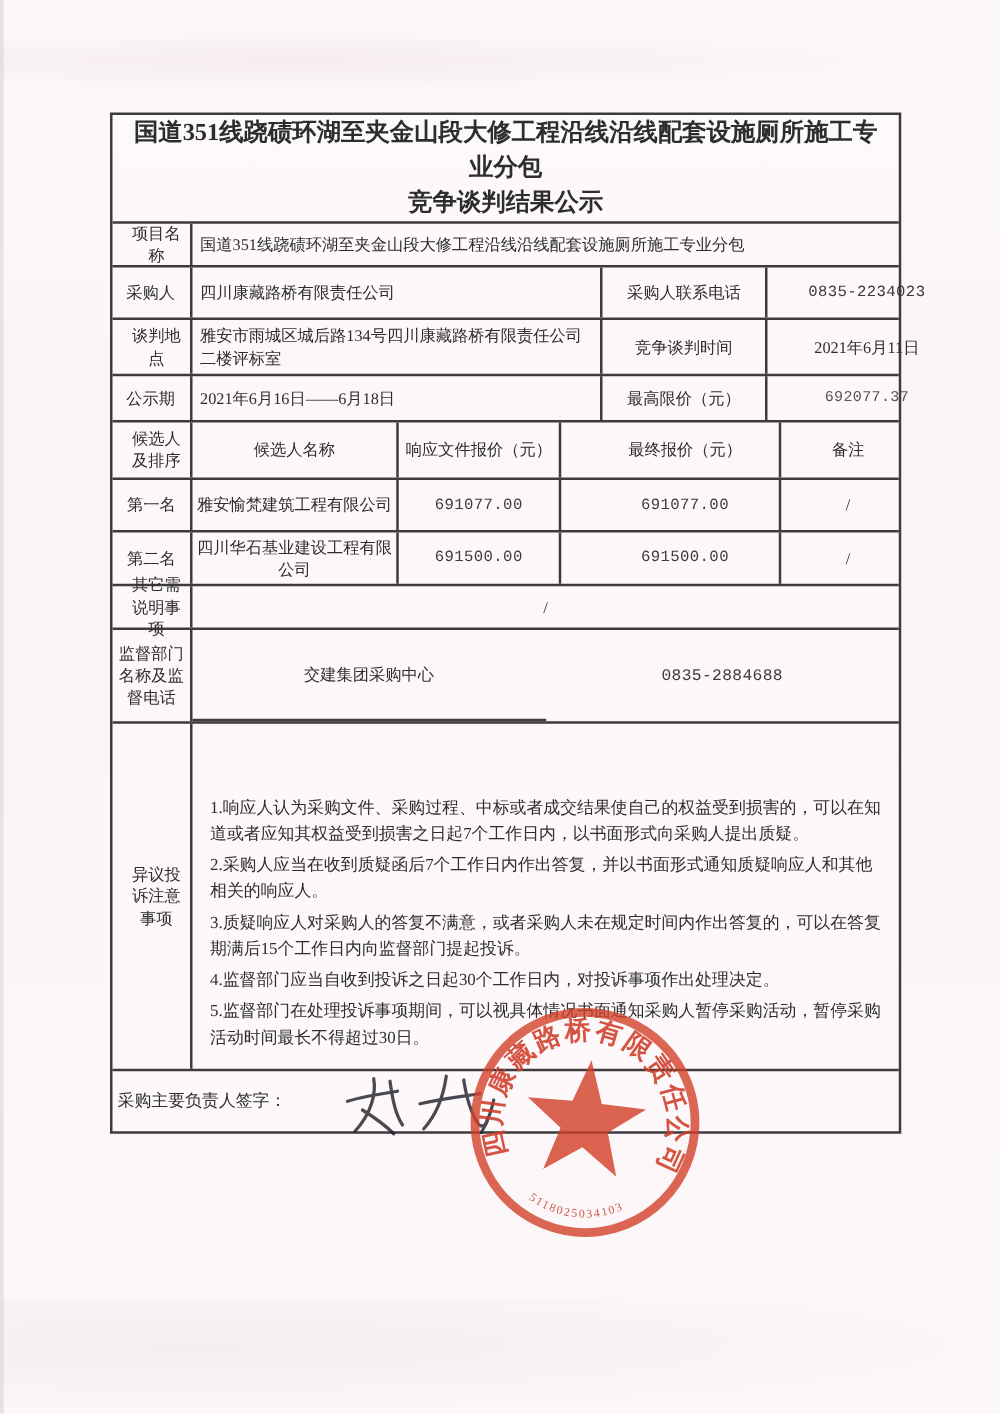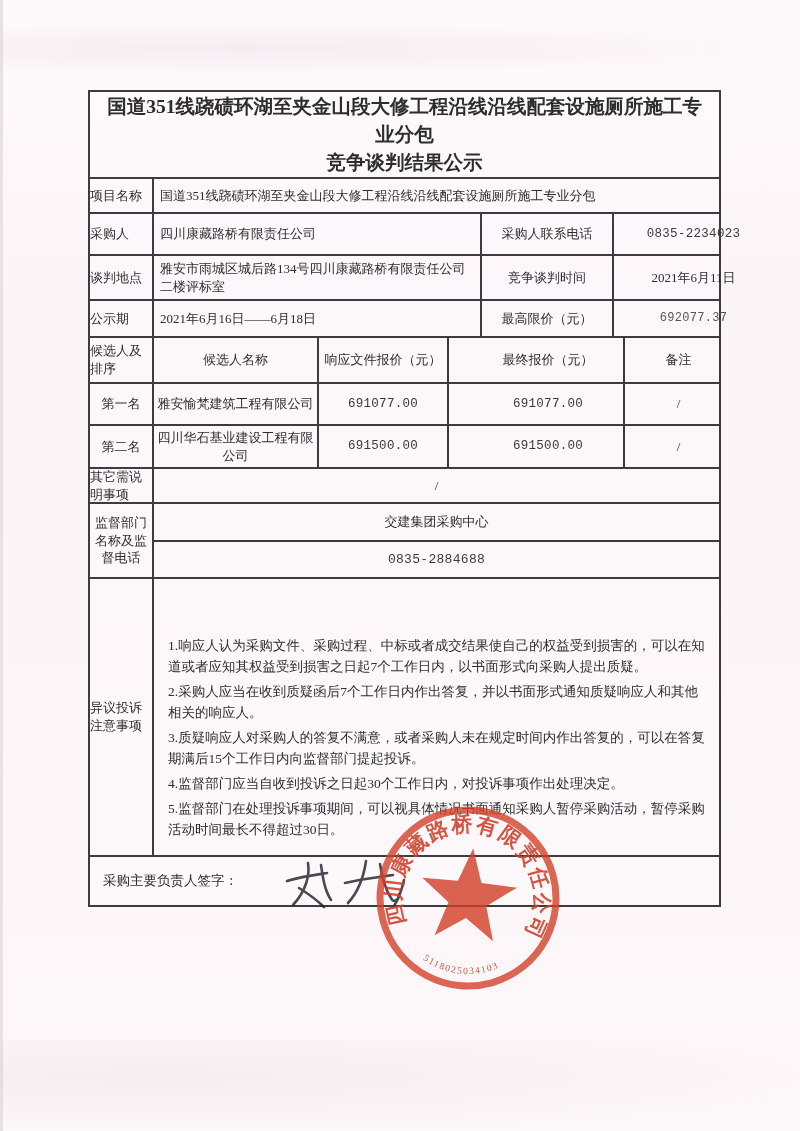--- a/index.html
+++ b/index.html
@@ -16,46 +16,46 @@
   .smudge-bottom{position:absolute;left:0;top:1040px;width:800px;height:91px;
     background:radial-gradient(ellipse at 20% 40%, rgba(214,196,206,0.18), rgba(214,196,206,0) 75%);}
 
   .doc-table{position:absolute;left:88px;top:90px;width:629px;border:2px solid #3d3b3e;box-sizing:content-box;background:rgba(255,255,255,0.25);}
   .row{display:flex;border-bottom:2px solid #3d3b3e;box-sizing:border-box;}
   .row:last-child{border-bottom:none;}
   .cell{border-right:2px solid #3d3b3e;box-sizing:border-box;display:flex;align-items:center;justify-content:center;
         font-size:13px;line-height:1.35;text-align:center;padding:2px 3px;}
   .cell:last-child{border-right:none;}
   .lab{width:64px;flex:none;}
-  .lab-left{justify-content:flex-start;text-align:left;padding-left:0;}
+  .lab-left{justify-content:flex-start;text-align:center;padding-left:11px;}
   .val{flex:1;}
   .val-left{justify-content:flex-start;text-align:left;padding-left:6px;}
   .w-b2{width:328px;flex:none;}
   .w-b3{width:132px;flex:none;}
   .w-b4{width:105px;flex:none;margin-left:27px;}
   .w-c2{width:165px;flex:none;}
   .w-c3{width:130px;flex:none;}
   .w-c4{width:152px;flex:none;margin-left:24px;}
   .w-c5{width:107px;flex:none;}
   .h35{height:35px;} .h42{height:42px;} .h45{height:45px;} .h37{height:37px;}
   .h46{height:46px;} .h43{height:43px;} .h75{height:75px;} .h278{height:278px;}
 
   .title-row{height:87px;flex-direction:column;display:flex;align-items:center;justify-content:center;
     border-bottom:2px solid #3d3b3e;font-weight:bold;font-size:19.5px;line-height:28px;text-align:center;padding:0 10px;box-sizing:border-box;}
   .num{font-family:"Liberation Mono","DejaVu Sans Mono",monospace;font-size:12.5px;letter-spacing:0.3px;color:#3a3a3c;}
   .num-faint{color:#565658;font-size:12px;}
 
-  .sup-col{flex:1;display:flex;flex-direction:column;}
+  .sup-col{flex:1;display:flex;flex-direction:row;}
   .sup-cell{flex:1;display:flex;align-items:center;justify-content:center;font-size:13px;}
   .sup-cell.first{border-bottom:2px solid #3d3b3e;}
 
   .obj-cell{flex:1;display:block;text-align:left;padding:52px 10px 10px 10px;font-size:13.5px;line-height:21px;}
   .obj-cell p{margin:4px;}
 
-  .sig-row{height:48px;display:flex;align-items:center;padding-left:13px;box-sizing:border-box;font-size:13.5px;}
+  .sig-row{height:48px;display:flex;align-items:center;padding-left:4px;box-sizing:border-box;font-size:13.5px;}
   .sig-svg{margin-left:42px;margin-top:4px;}
 
   .stamp{position:absolute;left:372px;top:802px;width:192px;height:192px;opacity:0.88;transform:rotate(6deg);pointer-events:none;z-index:5;}
 </style>
 </head>
 <body>
 
 <div class="page">
   <div class="edge-left"></div>
   <div class="smudge-top"></div>

